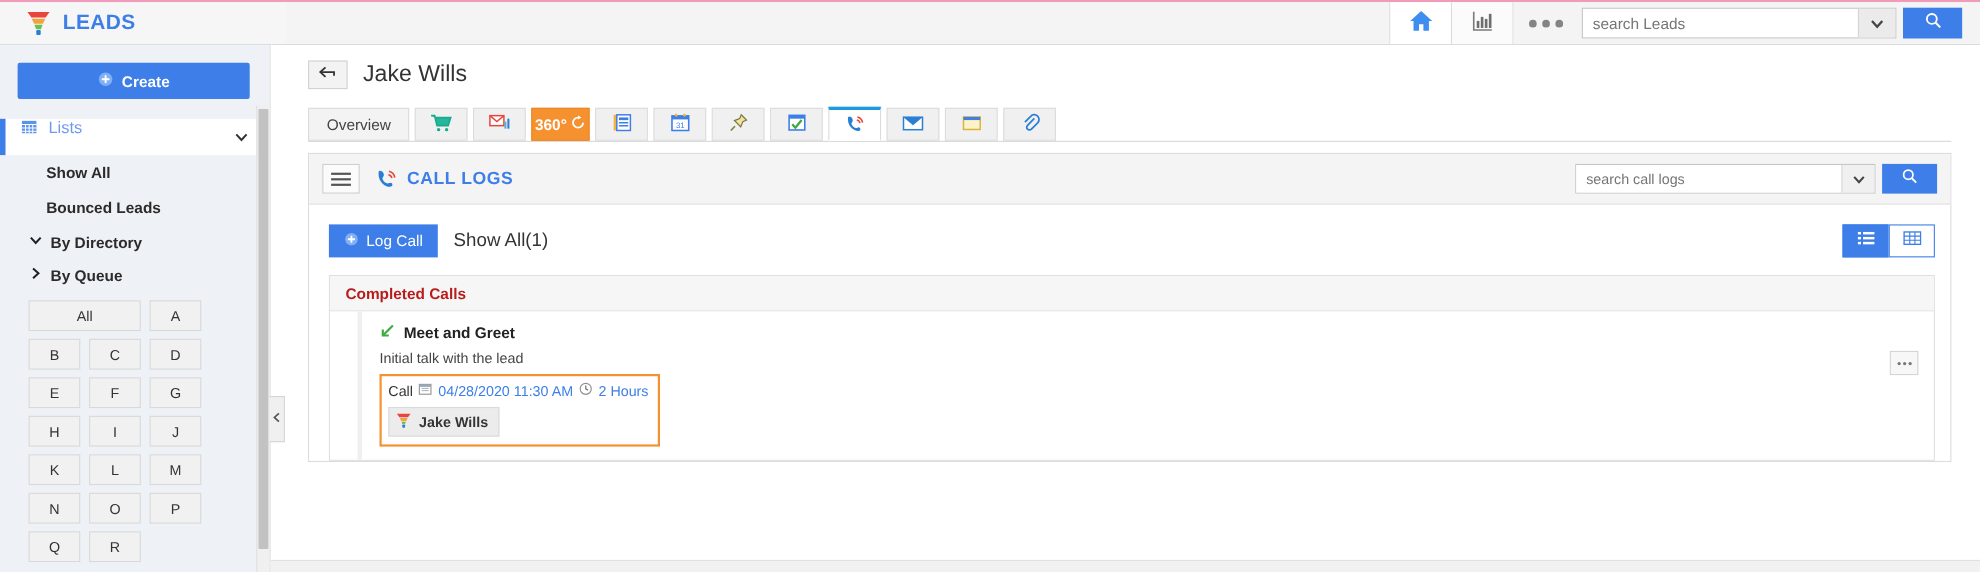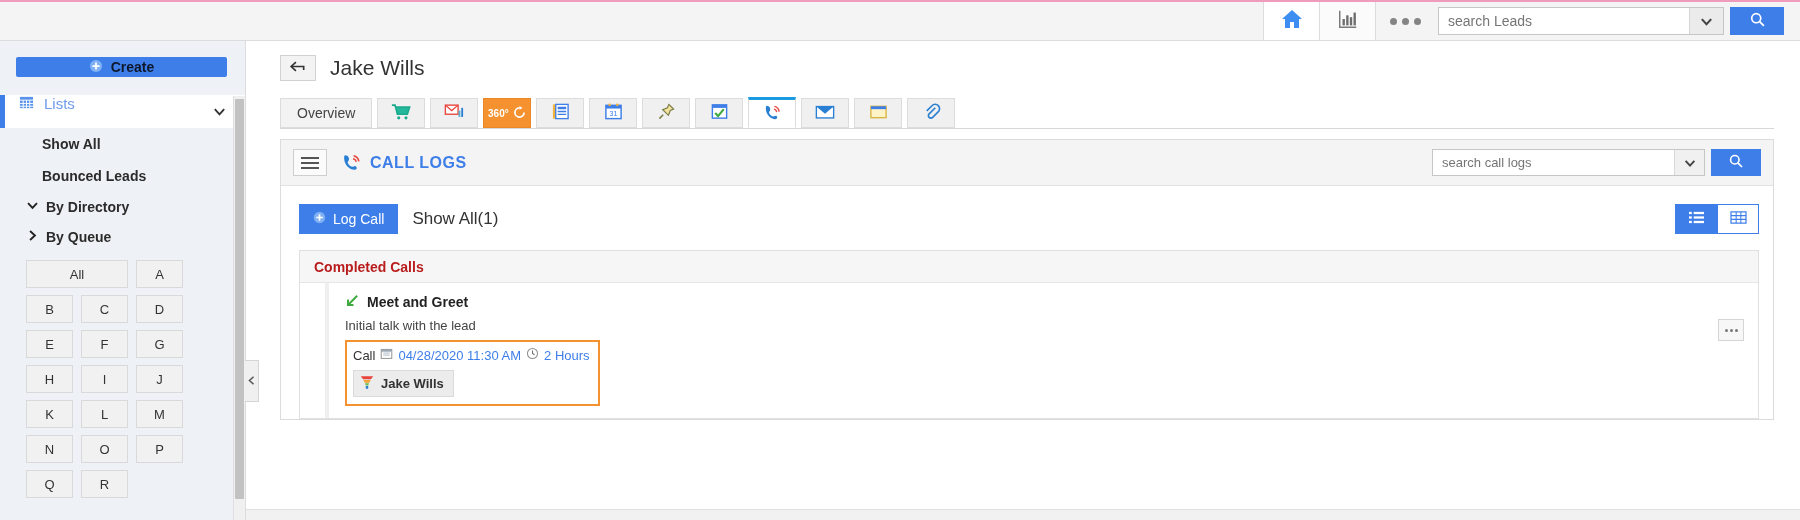--- a/index.html
+++ b/index.html
@@ -32,21 +32,21 @@
   #searchbox .caret { width:34px; background:#ebebeb; border-left:1px solid #d4d4d4; display:flex; align-items:center; justify-content:center; }
   #searchgo { width:54px; height:28px; margin-left:6px; background:#3d7ee8; display:flex; align-items:center; justify-content:center; }
   #rightpad { width:16px; background:#f4f4f4; }
 
   
   #shell { display:flex; height:479px; width:100%; }
 
   
   #sidebar { width:245px; background:#eef1f5; position:relative; flex:0 0 245px; height:479px; overflow:hidden; }
   #createbtn {
-    margin:16px 18px 0 16px; height:20px; background:#3d7ee8; color:#0f172a;
+    margin:16px 18px 0 16px; height:33px; background:#3d7ee8; color:#ffffff;
     display:flex; align-items:center; justify-content:center; gap:8px;
     font-size:14px; font-weight:bold; border-radius:2px;
   }
   #listsrow {
     margin:18px 0 0 0; height:33px; background:#fff; border-left:5px solid #3d7ee8;
     display:flex; padding-left:14px; gap:10px; position:relative;
   }
   #listsrow .lbl { color:#6f9bec; font-size:15px; }
   #listsrow .chev { position:absolute; right:18px; top:9px; }
   .navlink { padding:8px 0 8px 42px; font-size:14px; color:#2b2b2b; font-weight:bold; }
@@ -68,21 +68,21 @@
   #backbtn { width:36px; height:26px; border:1px solid #d2d2d2; background:#f3f3f3; display:flex; align-items:center; justify-content:center; }
   #pagetitle { font-size:21px; color:#333; }
 
   #tabs { display:flex; gap:5px; padding:16px 0 0 34px; align-items:flex-end; }
   .tab {
     height:30px; min-width:48px; background:#f0f0f0; border:1px solid #dcdcdc;
     display:flex; align-items:center; justify-content:center; padding:0 10px;
     font-size:14px; color:#444; position:relative;
   }
   .tab.text { padding:0 16px; background:#f3f3f3; }
-  .tab.orange { background:#f5922f; color:#fff; font-weight:bold; font-size:10px; padding:0 2px; border-color:#ea8726; }
+  .tab.orange { background:#f5922f; color:#fff; font-weight:bold; font-size:14px; padding:0 2px; border-color:#ea8726; }
   .tab.active { background:#fff; border-top:3px solid #1c9ae0; border-bottom-color:#fff; height:31px; }
   #tabline { height:1px; background:#d8d8d8; margin:0 26px 0 34px; }
 
   
   #panel { margin:10px 26px 0 34px; border:1px solid #dcdcdc; background:#fff; }
   #panelhead { height:46px; background:#f4f4f4; border-bottom:1px solid #e2e2e2; display:flex; align-items:center; padding:0 12px; }
   #burger { width:34px; height:27px; border:1px solid #cfcfcf; background:#fbfbfb; display:flex; flex-direction:column; align-items:center; justify-content:center; gap:3px; }
   #burger i { display:block; width:18px; height:2px; background:#555; }
   #panelhead .titleicon { margin-left:14px; display:flex; align-items:center; }
   #panelhead .title { color:#3d7ee8; font-weight:bold; font-size:16px; letter-spacing:.5px; margin-left:8px; }
@@ -110,20 +110,31 @@
   .callmeta a { color:#3d7ee8; text-decoration:none; }
   #chip { margin-top:7px; display:inline-flex; align-items:center; gap:6px; background:#ececec; border:1px solid #dadada; padding:3px 9px 3px 5px; font-size:13px; font-weight:bold; color:#333; }
   #rowmenu { position:absolute; right:14px; top:36px; width:26px; height:22px; border:1px solid #d5d5d5; background:#f7f7f7; display:flex; align-items:center; justify-content:center; gap:2px; }
   #rowmenu span { width:3px; height:3px; border-radius:50%; background:#777; display:block; }
   #bottomscroll { position:absolute; left:0; bottom:0; width:100%; height:11px; background:#f1f1f1; border-top:1px solid #e0e0e0; }
 </style>
 </head>
 <body>
 
 <div id="topbar">
+  <div id="brand">
+    <span class="logo">
+      <svg viewBox="0 0 26 26" width="26" height="26">
+        <path d="M3 3 H23 L19.5 8 H6.5 Z" fill="#e8453c"></path>
+        <path d="M6.8 9 H19.2 L17 13.5 H9 Z" fill="#f2a33c"></path>
+        <path d="M9.3 14.5 H16.7 L15.2 18.5 H10.8 Z" fill="#6bbf4b"></path>
+        <rect x="11" y="19.3" width="4" height="4.6" rx="1" fill="#2a7fd4"></rect>
+      </svg>
+    </span>
+    <span class="brandtext">LEADS</span>
+  </div>
   <div id="topspacer"></div>
   <div class="topbtn" id="homebtn">
     <span>
       <svg viewBox="0 0 24 24" width="24" height="24">
           <path d="M12 3 L22 12 H19 V21 H14 V15 H10 V21 H5 V12 H2 Z" fill="#3d8ef0"></path>
         </svg>
     </span>
   </div>
   <div class="topbtn">
     <span>

